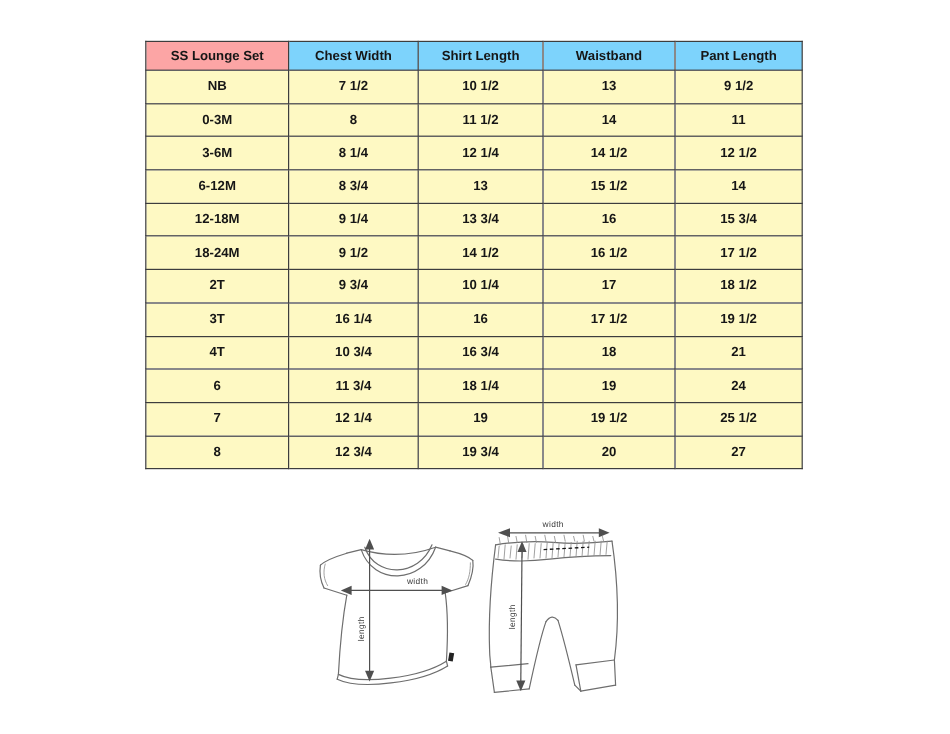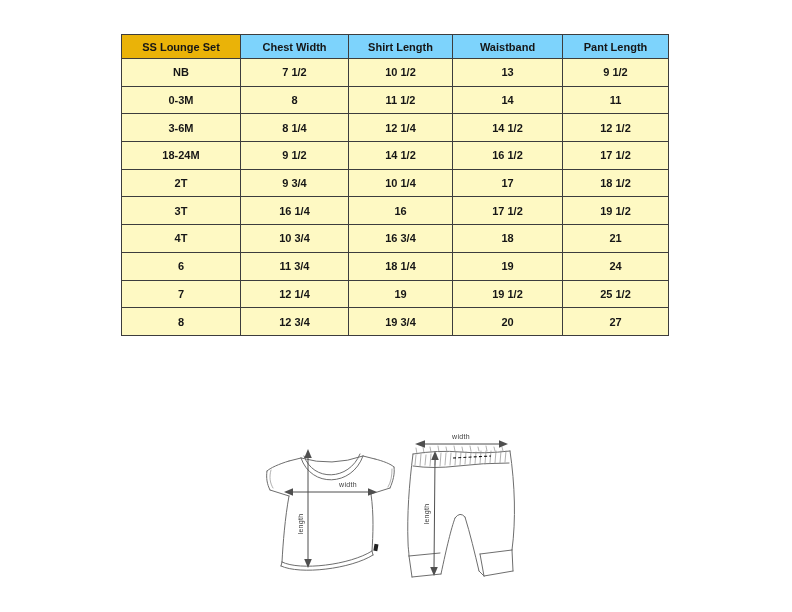--- a/index.html
+++ b/index.html
@@ -12,21 +12,21 @@
     border-collapse:collapse;table-layout:fixed;width:547px;
   }
   table.size-chart th,table.size-chart td{
     border:1px solid #3d3d3d;text-align:center;vertical-align:middle;
     font:bold 11px "Liberation Sans",sans-serif;color:#161616;
     padding:0;overflow:hidden;white-space:nowrap;
   }
   table.size-chart thead tr{height:24px;}
   table.size-chart tbody tr{height:27.7px;background:#fef9c3;}
   table.size-chart th{background:#7dd3fc;}
-  table.size-chart th.corner{background:#eab308;margin-top:28px;}
+  table.size-chart th.corner{background:#fca5a5;margin-top:28px;}
   .diagram-svg{position:absolute;}
   #shirt-svg{left:255px;top:443px;}
   #pants-svg{left:403px;top:430px;}
   .sketch{fill:none;stroke:#6e6e6e;stroke-width:1;stroke-linecap:round;stroke-linejoin:round;}
   .sketch-thin{fill:none;stroke:#8f8f8f;stroke-width:0.7;stroke-linecap:round;}
   .dim-line{stroke:#4f4f4f;stroke-width:1;fill:none;}
   .dim-head{fill:#4f4f4f;stroke:none;}
   .dim-label{font:7px "Liberation Sans",sans-serif;fill:#3c3c3c;letter-spacing:0.3px;}
   .dash-line{stroke:#161616;stroke-width:1.1;stroke-dasharray:3,2.2;fill:none;}
 </style>
@@ -67,20 +67,34 @@
           <td>11</td>
         </tr>
         <tr>
           <td>3-6M</td>
           <td>8 1/4</td>
           <td>12 1/4</td>
           <td>14 1/2</td>
           <td>12 1/2</td>
         </tr>
         <tr>
+          <td>6-12M</td>
+          <td>8 3/4</td>
+          <td>13</td>
+          <td>15 1/2</td>
+          <td>14</td>
+        </tr>
+        <tr>
+          <td>12-18M</td>
+          <td>9 1/4</td>
+          <td>13 3/4</td>
+          <td>16</td>
+          <td>15 3/4</td>
+        </tr>
+        <tr>
           <td>18-24M</td>
           <td>9 1/2</td>
           <td>14 1/2</td>
           <td>16 1/2</td>
           <td>17 1/2</td>
         </tr>
         <tr>
           <td>2T</td>
           <td>9 3/4</td>
           <td>10 1/4</td>

